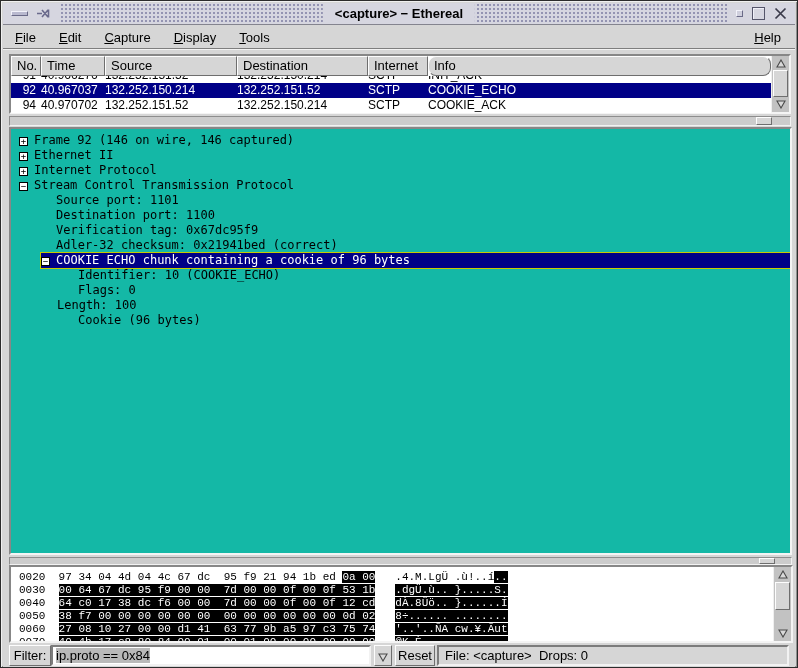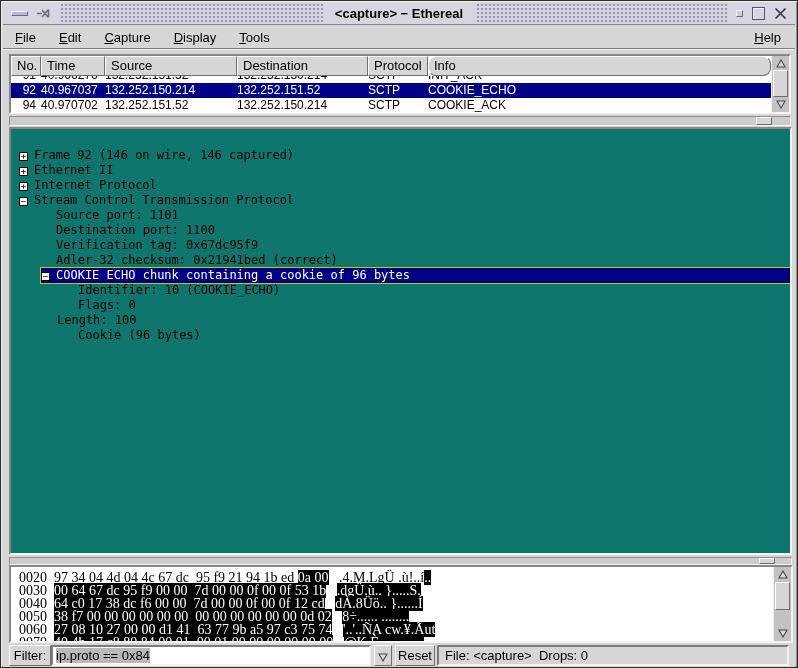--- a/index.html
+++ b/index.html
@@ -55,31 +55,31 @@
     border-left:1px solid #efefef;}
   .sarr{position:absolute;left:1px;width:16px;height:13px;display:flex;align-items:center;justify-content:center;}
   .sarr.up{top:1px;} .sarr.down{bottom:1px;}
   .sthumb{position:absolute;left:1px;width:15px;background:#d6d6d6;border:1px solid;
     border-color:#fdfdfd #6e6e6e #6e6e6e #fdfdfd;}
   .hstrip{position:absolute;background:#cccccc;border:1px solid;border-color:#8d8d8d #f2f2f2 #f2f2f2 #8d8d8d;}
   .cornerbox{position:absolute;top:0;bottom:0;width:16px;background:#d6d6d6;
     border:1px solid;border-color:#fdfdfd #6e6e6e #6e6e6e #fdfdfd;}
 
   
-  .tree{position:absolute;left:8px;top:126px;width:783px;height:428px;background:#0f766e;padding-top:19px;overflow:hidden;}
+  .tree{position:absolute;left:8px;top:126px;width:783px;height:428px;background:#14b8a6;padding-top:4px;overflow:hidden;}
   .trow{height:15px;font-family:"DejaVu Sans Mono",monospace;font-size:12px;}
   .rin{display:block;height:15px;line-height:15px;white-space:pre;color:#000;}
   .trow.selected .rin{background:#000087;color:#fff;outline:1px solid #c9c900;display:block;}
   .tbox{display:inline-block;width:9px;height:9px;border:1px solid #000;background:#fff;color:#000;
     font-size:9px;line-height:7px;text-align:center;margin-right:6px;font-family:"DejaVu Sans Mono",monospace;}
 
   
   .hex{position:absolute;left:8px;top:564px;width:784px;height:78px;background:#fff;overflow:hidden;}
   .hexrows{position:absolute;left:0;top:0;right:18px;bottom:0;overflow:hidden;padding:4px 0 0 8px;}
-  .hrow{height:13px;line-height:13px;font-family:Liberation Serif, serif;font-size:14px;white-space:pre;color:#000;}
+  .hrow{height:13px;line-height:13px;font-family:Liberation Mono, monospace;font-size:11px;white-space:pre;color:#000;}
   .hl{background:#000;color:#fff;}
 
   
   .filterbar{position:absolute;left:2px;right:2px;top:643px;height:23px;background:#d6d6d6;}
   .btn{position:absolute;top:1px;height:21px;background:#d6d6d6;border:1px solid;
     border-color:#fdfdfd #6e6e6e #6e6e6e #fdfdfd;font-size:13px;text-align:center;padding-top:2px;}
   .fentry{position:absolute;left:48px;top:1px;width:320px;height:21px;background:#fff;
     border:2px solid;border-color:#7c7c7c #f2f2f2 #f2f2f2 #7c7c7c;font-size:13px;
     font-family:"Liberation Sans",sans-serif;padding:1px 3px;white-space:pre;overflow:hidden;}
   .selhl{background:#b9b9b9;}
@@ -117,21 +117,21 @@
     <span><span class="menu-item">File</span><span class="menu-item">Edit</span><span class="menu-item">Capture</span><span class="menu-item">Display</span><span class="menu-item">Tools</span></span>
     <span class="menu-help">Help</span>
   </div>
 
   <div class="plist sunken">
     <div class="plheader">
         <div class="hcell pc-no">No.</div>
         <div class="hcell pc-time">Time</div>
         <div class="hcell pc-src">Source</div>
         <div class="hcell pc-dst">Destination</div>
-        <div class="hcell pc-proto">Protocol</div>
+        <div class="hcell pc-proto">Internet</div>
         <div class="hcell pc-info">Info</div>
       </div>
     <div class="plrows">
         <div class="prow clipped">
           <span class="pc pc-no">91</span>
           <span class="pc pc-time">40.966276</span>
           <span class="pc pc-src">132.252.151.52</span>
           <span class="pc pc-dst">132.252.150.214</span>
           <span class="pc pc-proto">SCTP</span>
           <span class="pc pc-info">INIT_ACK</span>

